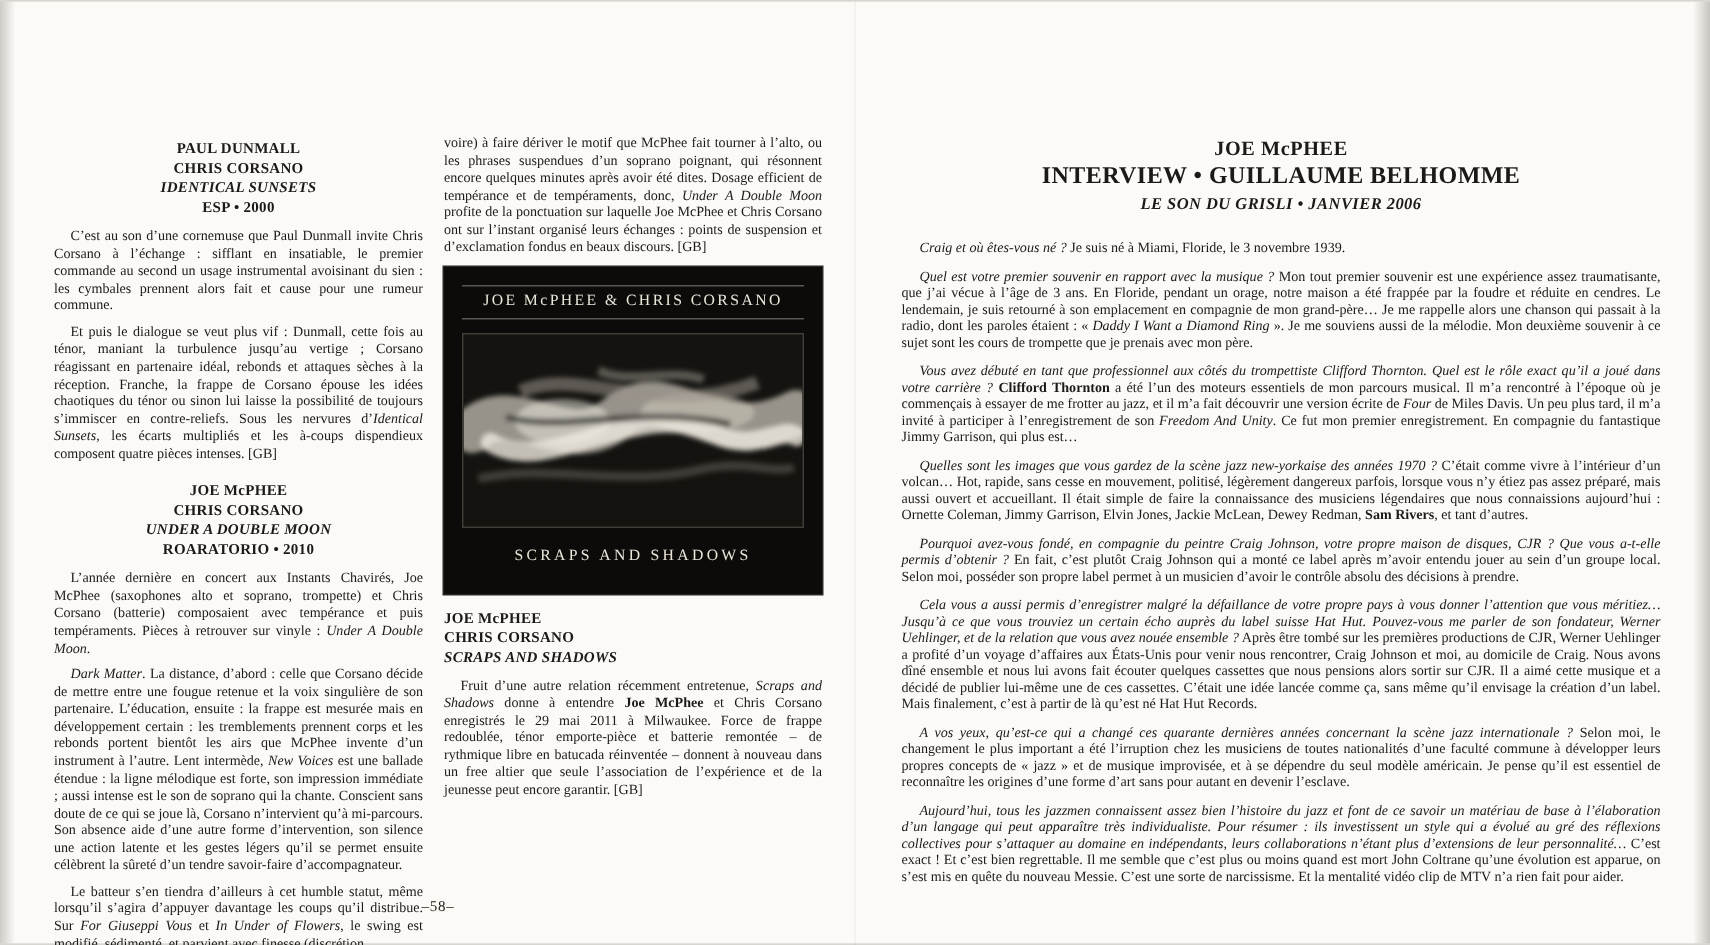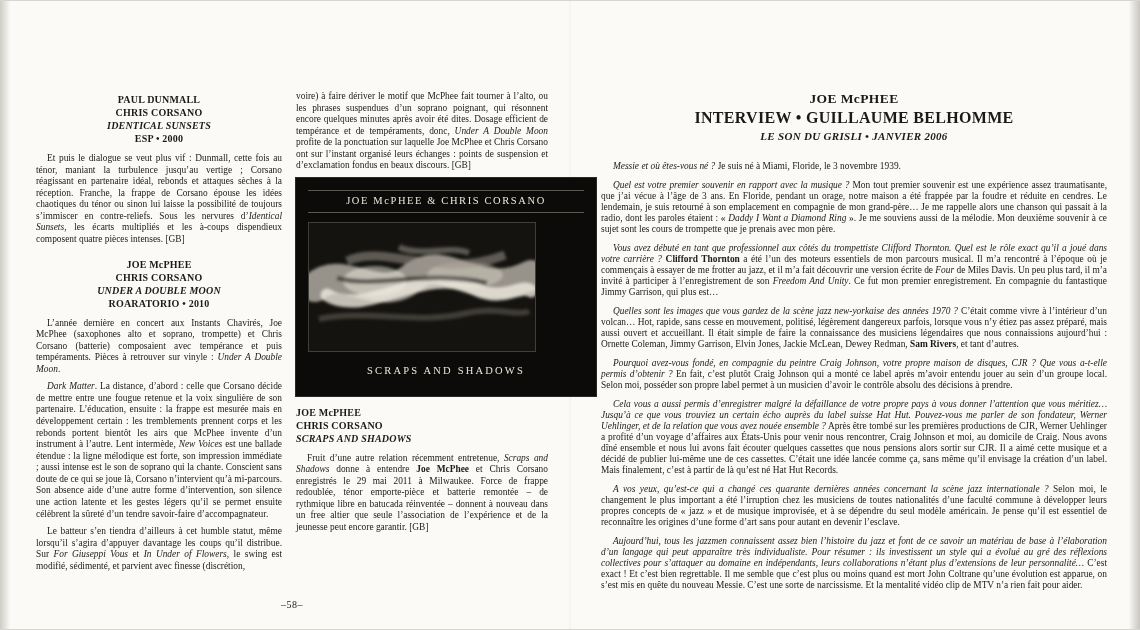--- a/index.html
+++ b/index.html
@@ -34,21 +34,21 @@
   .review-header.left-align { text-align:left; margin-top:10px; }
   .review-header .title { font-style:italic; }
 
   p.body {
     font-size:9.4px; line-height:1.23; text-align:justify;
     margin-bottom:6px;
   }
   p.indent { text-indent:11px; }
 
   .album-cover {
-    background:#0c0b09; width:300px; margin:4px 0 2px 0;
+    background:#0c0b09; width:252px; margin:4px 0 2px 0;
     padding:12px 12px 20px 12px;
     box-shadow:0 0 0 1px #2a2824;
   }
   .cover-artists {
     color:#ece7db; text-align:center; font-size:10.5px;
     letter-spacing:1.6px; line-height:1.2; margin-bottom:9px;
     border-top:1px solid rgba(236,231,219,0.35);
     border-bottom:1px solid rgba(236,231,219,0.35);
     padding:4px 0;
   }
@@ -82,20 +82,21 @@
 <div class="spread">
   <div class="gutter"></div>
 
   <div class="col col1">
     <div class="review-header">
       <div>PAUL DUNMALL</div>
       <div>CHRIS CORSANO</div>
       <div class="title">IDENTICAL SUNSETS</div>
       <div>ESP • 2000</div>
     </div>
+    <p class="body indent">C’est au son d’une cornemuse que Paul Dunmall invite Chris Corsano à l’échange : sifflant en insatiable, le premier commande au second un usage instrumental avoisinant du sien : les cymbales prennent alors fait et cause pour une rumeur commune.</p>
     <p class="body indent">Et puis le dialogue se veut plus vif : Dunmall, cette fois au ténor, maniant la turbulence jusqu’au vertige ; Corsano réagissant en partenaire idéal, rebonds et attaques sèches à la réception. Franche, la frappe de Corsano épouse les idées chaotiques du ténor ou sinon lui laisse la possibilité de toujours s’immiscer en contre-reliefs. Sous les nervures d’<i>Identical Sunsets</i>, les écarts multipliés et les à-coups dispendieux composent quatre pièces intenses. [GB]</p>
 
     <div class="review-header" style="margin-top:12px">
       <div>JOE McPHEE</div>
       <div>CHRIS CORSANO</div>
       <div class="title">UNDER A DOUBLE MOON</div>
       <div>ROARATORIO • 2010</div>
     </div>
     <p class="body indent">L’année dernière en concert aux Instants Chavirés, Joe McPhee (saxophones alto et soprano, trompette) et Chris Corsano (batterie) composaient avec tempérance et puis tempéraments. Pièces à retrouver sur vinyle : <i>Under A Double Moon</i>.</p>
     <p class="body indent"><i>Dark Matter</i>. La distance, d’abord : celle que Corsano décide de mettre entre une fougue retenue et la voix singulière de son partenaire. L’éducation, ensuite : la frappe est mesurée mais en développement certain : les tremblements prennent corps et les rebonds portent bientôt les airs que McPhee invente d’un instrument à l’autre. Lent intermède, <i>New Voices</i> est une ballade étendue : la ligne mélodique est forte, son impression immédiate ; aussi intense est le son de soprano qui la chante. Conscient sans doute de ce qui se joue là, Corsano n’intervient qu’à mi-parcours. Son absence aide d’une autre forme d’intervention, son silence une action latente et les gestes légers qu’il se permet ensuite célèbrent la sûreté d’un tendre savoir-faire d’accompagnateur.</p>
@@ -137,21 +138,21 @@
     </div>
     <p class="body indent">Fruit d’une autre relation récemment entretenue, <i>Scraps and Shadows</i> donne à entendre <b>Joe McPhee</b> et Chris Corsano enregistrés le 29 mai 2011 à Milwaukee. Force de frappe redoublée, ténor emporte-pièce et batterie remontée – de rythmique libre en batucada réinventée – donnent à nouveau dans un free altier que seule l’association de l’expérience et de la jeunesse peut encore garantir. [GB]</p>
   </div>
 
   <div class="col rp">
     <div class="rp-header">
       <div class="rp-h1">JOE McPHEE</div>
       <div class="rp-h2">INTERVIEW • GUILLAUME BELHOMME</div>
       <div class="rp-h3">LE SON DU GRISLI • JANVIER 2006</div>
     </div>
-    <p class="qa"><i>Messie et où êtes-vous né ?</i> Je suis né à Miami, Floride, le 3 novembre 1939.</p>
+    <p class="qa"><i>Craig et où êtes-vous né ?</i> Je suis né à Miami, Floride, le 3 novembre 1939.</p>
     <p class="qa"><i>Quel est votre premier souvenir en rapport avec la musique ?</i> Mon tout premier souvenir est une expérience assez traumatisante, que j’ai vécue à l’âge de 3 ans. En Floride, pendant un orage, notre maison a été frappée par la foudre et réduite en cendres. Le lendemain, je suis retourné à son emplacement en compagnie de mon grand-père… Je me rappelle alors une chanson qui passait à la radio, dont les paroles étaient : « <i>Daddy I Want a Diamond Ring</i> ». Je me souviens aussi de la mélodie. Mon deuxième souvenir à ce sujet sont les cours de trompette que je prenais avec mon père.</p>
     <p class="qa"><i>Vous avez débuté en tant que professionnel aux côtés du trompettiste Clifford Thornton. Quel est le rôle exact qu’il a joué dans votre carrière ?</i> <b>Clifford Thornton</b> a été l’un des moteurs essentiels de mon parcours musical. Il m’a rencontré à l’époque où je commençais à essayer de me frotter au jazz, et il m’a fait découvrir une version écrite de <i>Four</i> de Miles Davis. Un peu plus tard, il m’a invité à participer à l’enregistrement de son <i>Freedom And Unity</i>. Ce fut mon premier enregistrement. En compagnie du fantastique Jimmy Garrison, qui plus est…</p>
     <p class="qa"><i>Quelles sont les images que vous gardez de la scène jazz new-yorkaise des années 1970 ?</i> C’était comme vivre à l’intérieur d’un volcan… Hot, rapide, sans cesse en mouvement, politisé, légèrement dangereux parfois, lorsque vous n’y étiez pas assez préparé, mais aussi ouvert et accueillant. Il était simple de faire la connaissance des musiciens légendaires que nous connaissions aujourd’hui : Ornette Coleman, Jimmy Garrison, Elvin Jones, Jackie McLean, Dewey Redman, <b>Sam Rivers</b>, et tant d’autres.</p>
     <p class="qa"><i>Pourquoi avez-vous fondé, en compagnie du peintre Craig Johnson, votre propre maison de disques, CJR ? Que vous a-t-elle permis d’obtenir ?</i> En fait, c’est plutôt Craig Johnson qui a monté ce label après m’avoir entendu jouer au sein d’un groupe local. Selon moi, posséder son propre label permet à un musicien d’avoir le contrôle absolu des décisions à prendre.</p>
     <p class="qa"><i>Cela vous a aussi permis d’enregistrer malgré la défaillance de votre propre pays à vous donner l’attention que vous méritiez… Jusqu’à ce que vous trouviez un certain écho auprès du label suisse Hat Hut. Pouvez-vous me parler de son fondateur, Werner Uehlinger, et de la relation que vous avez nouée ensemble ?</i> Après être tombé sur les premières productions de CJR, Werner Uehlinger a profité d’un voyage d’affaires aux États-Unis pour venir nous rencontrer, Craig Johnson et moi, au domicile de Craig. Nous avons dîné ensemble et nous lui avons fait écouter quelques cassettes que nous pensions alors sortir sur CJR. Il a aimé cette musique et a décidé de publier lui-même une de ces cassettes. C’était une idée lancée comme ça, sans même qu’il envisage la création d’un label. Mais finalement, c’est à partir de là qu’est né Hat Hut Records.</p>
     <p class="qa"><i>A vos yeux, qu’est-ce qui a changé ces quarante dernières années concernant la scène jazz internationale ?</i> Selon moi, le changement le plus important a été l’irruption chez les musiciens de toutes nationalités d’une faculté commune à développer leurs propres concepts de « jazz » et de musique improvisée, et à se dépendre du seul modèle américain. Je pense qu’il est essentiel de reconnaître les origines d’une forme d’art sans pour autant en devenir l’esclave.</p>
     <p class="qa"><i>Aujourd’hui, tous les jazzmen connaissent assez bien l’histoire du jazz et font de ce savoir un matériau de base à l’élaboration d’un langage qui peut apparaître très individualiste. Pour résumer : ils investissent un style qui a évolué au gré des réflexions collectives pour s’attaquer au domaine en indépendants, leurs collaborations n’étant plus d’extensions de leur personnalité…</i> C’est exact ! Et c’est bien regrettable. Il me semble que c’est plus ou moins quand est mort John Coltrane qu’une évolution est apparue, on s’est mis en quête du nouveau Messie. C’est une sorte de narcissisme. Et la mentalité vidéo clip de MTV n’a rien fait pour aider.</p>
   </div>
 
   <div class="pagenum pagenum-left">–58–</div>

